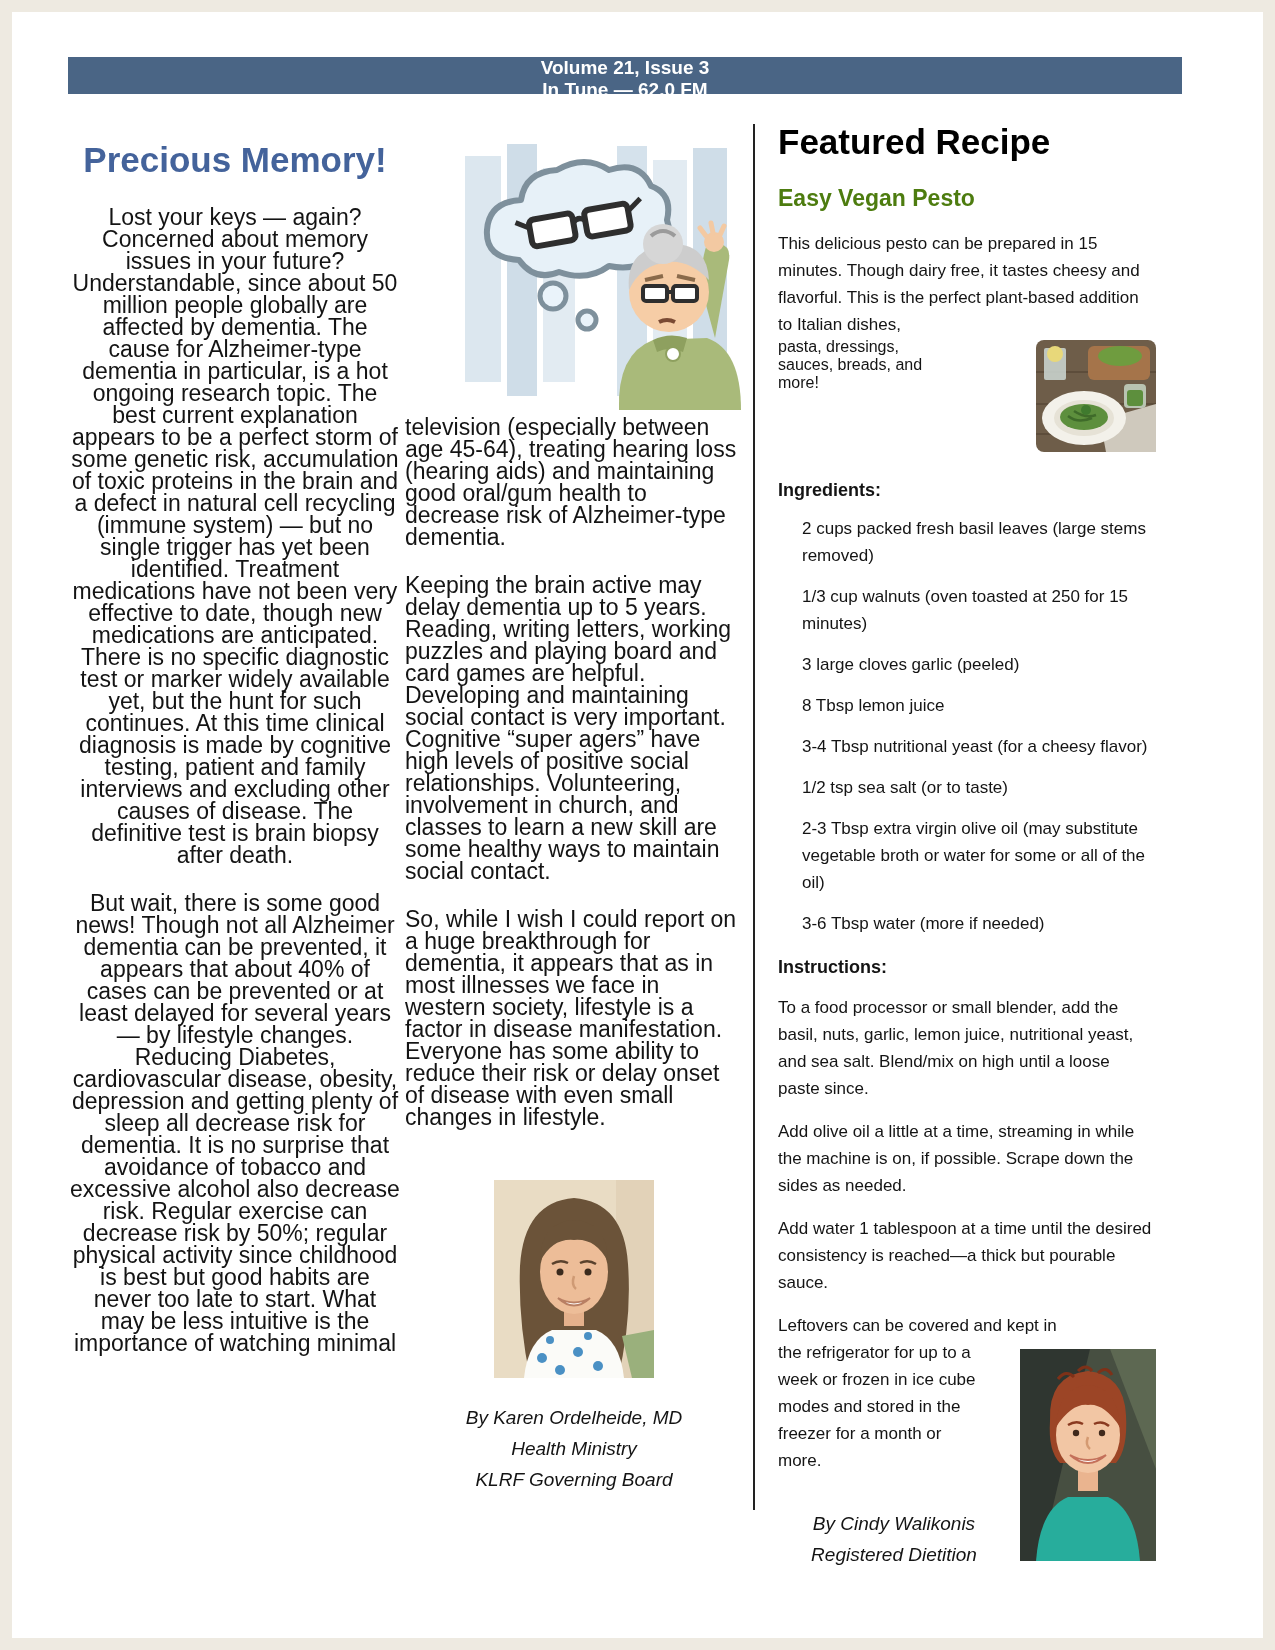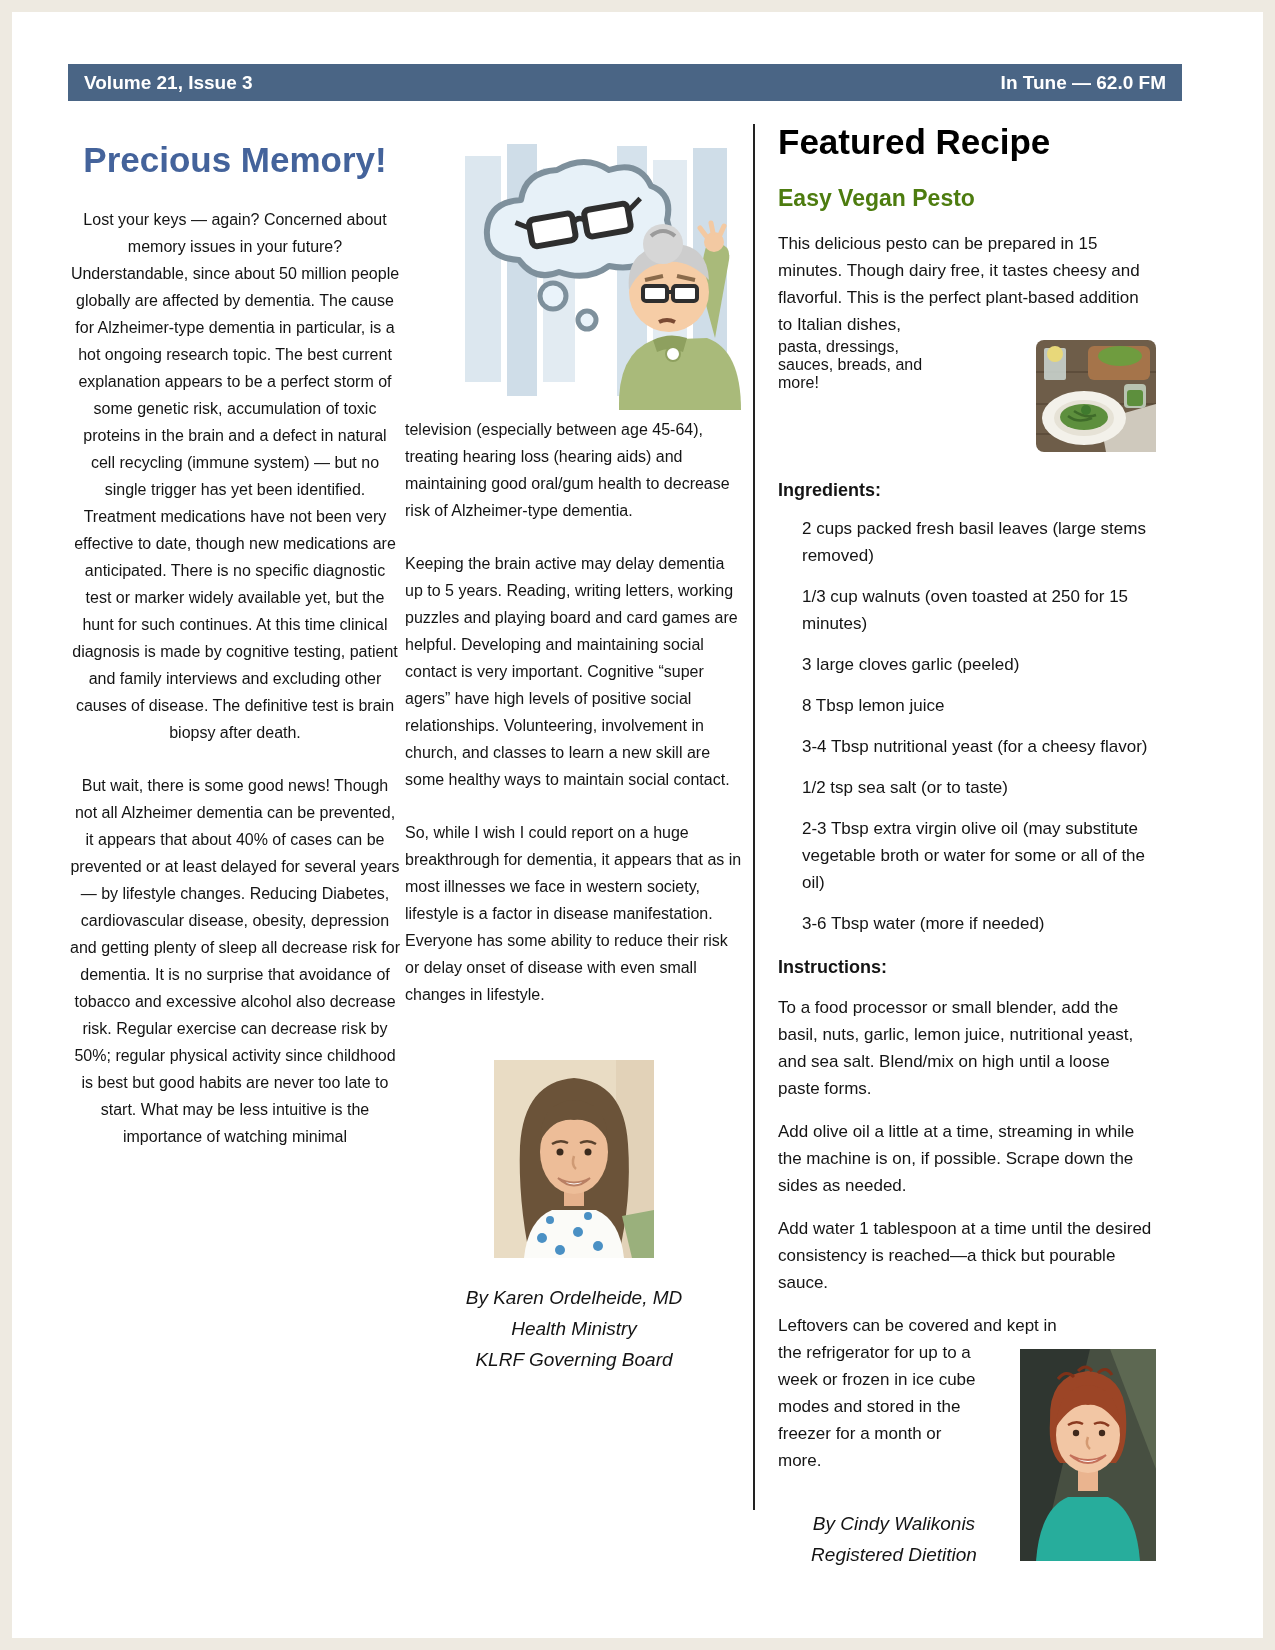--- a/index.html
+++ b/index.html
@@ -1,32 +1,32 @@
 <!DOCTYPE html>
 <html><head>
 <meta charset="utf-8">
 <style>
   html,body{margin:0;padding:0;background:#eeeae1;}
   .page{position:relative;width:1275px;height:1650px;background:#eeeae1;margin:0 auto;
         font-family:"Liberation Sans","DejaVu Sans",sans-serif;color:#141414;overflow:hidden;}
   .sheet{position:absolute;left:12px;top:12px;width:1251px;height:1626px;background:#ffffff;}
 
   
-  .header-bar{position:absolute;left:56px;top:52px;width:1114px;height:37px;background:#4a6585;
+  .header-bar{position:absolute;left:56px;top:45px;width:1114px;height:37px;background:#4a6585;
               color:#ffffff;display:flex;justify-content:space-between;align-items:center;
-              padding:0 16px;box-sizing:border-box;font-size:19px;font-weight:bold;}
+              padding:0 16px;box-sizing:border-box;font-size:19px;font-weight:bold;flex-direction:column;}
 
   
   .col-left{position:absolute;left:58px;top:128px;width:330px;text-align:center;}
   .col-mid{position:absolute;left:393px;top:404px;width:338px;}
   .col-right{position:absolute;left:766px;top:110px;width:378px;}
   .divider{position:absolute;left:741px;top:112px;width:2px;height:1386px;background:#222222;}
 
   h1.article-title{margin:0;font-size:35px;line-height:40px;font-weight:bold;color:#44639b;}
-  .col-left p,.col-mid p{margin:0 0 26px 0;font-size:16px;line-height:27px;}
+  .col-left p,.col-mid p{margin:0 0 26px 0;font-size:23px;line-height:22px;}
   .col-left p:first-of-type{margin-top:26px;}
 
   
   .illus-box{position:absolute;left:445px;top:126px;width:290px;height:272px;}
 
   
   .author-fig{margin:52px 0 0 0;text-align:center;}
   .author-fig svg{display:block;margin:0 auto;}
   .byline{font-style:italic;font-size:19px;line-height:31px;text-align:center;margin-top:24px;}
 
@@ -173,21 +173,21 @@
         <li>1/3 cup walnuts (oven toasted at 250 for 15 minutes)</li>
         <li>3 large cloves garlic (peeled)</li>
         <li>8 Tbsp lemon juice</li>
         <li>3-4 Tbsp nutritional yeast (for a cheesy flavor)</li>
         <li>1/2 tsp sea salt (or to taste)</li>
         <li>2-3 Tbsp extra virgin olive oil (may substitute vegetable broth or water for some or all of the oil)</li>
         <li>3-6 Tbsp water (more if needed)</li>
       </ul>
 
       <div class="section-label">Instructions:</div>
-      <p class="instr">To a food processor or small blender, add the basil, nuts, garlic, lemon juice, nutritional yeast, and sea salt. Blend/mix on high until a loose paste forms.</p>
+      <p class="instr">To a food processor or small blender, add the basil, nuts, garlic, lemon juice, nutritional yeast, and sea salt. Blend/mix on high until a loose paste since.</p>
       <p class="instr">Add olive oil a little at a time, streaming in while the machine is on, if possible. Scrape down the sides as needed.</p>
       <p class="instr">Add water 1 tablespoon at a time until the desired consistency is reached—a thick but pourable sauce.</p>
 
       <p class="leftovers">
         <span>Leftovers can be covered and kept in</span>
         <svg class="cindy-photo" width="136" height="212" viewBox="0 0 136 212">
           <rect width="136" height="212" fill="#474f41"></rect>
           <path d="M0 0 L70 0 L20 212 L0 212 Z" fill="#2f3630"></path>
           <path d="M90 0 L136 0 L136 120 Z" fill="#5d6852"></path>
           <path d="M68 22 Q28 26 30 72 Q28 102 40 114 L96 114 Q108 100 106 66 Q104 26 68 22 Z" fill="#9c4526"></path>

